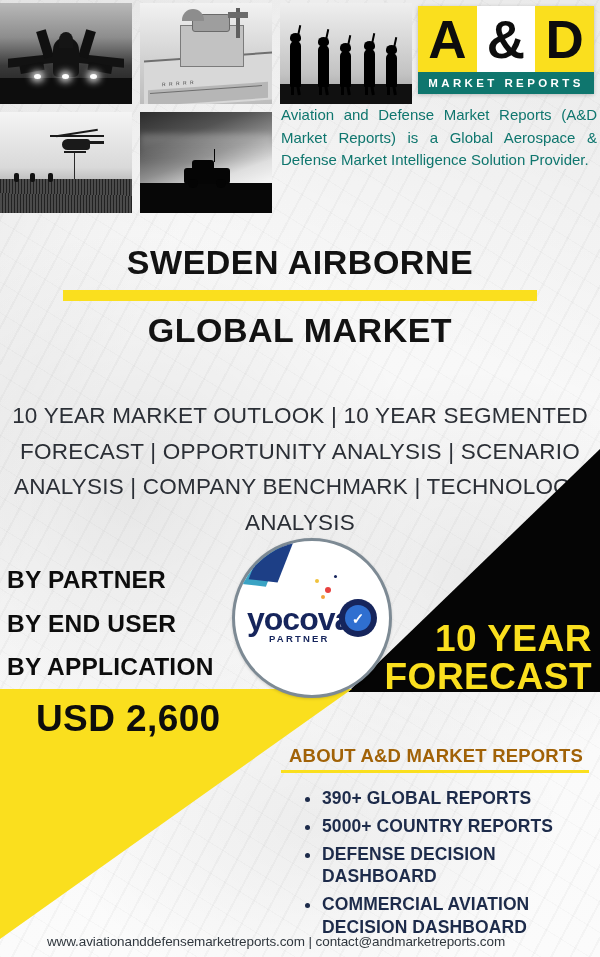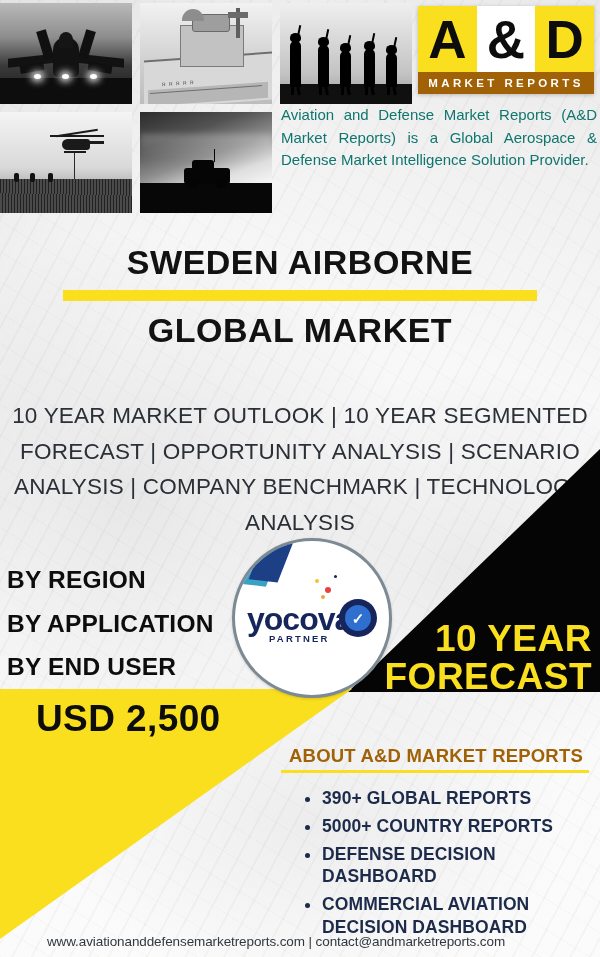--- a/index.html
+++ b/index.html
@@ -99,21 +99,21 @@
   
   .logo{position:absolute;left:418px;top:6px;width:176px;height:88px;box-shadow:0 1px 4px rgba(0,0,0,.22);background:#fff;}
   .logo-row{display:flex;height:66px;}
   .logo-cell{flex:1;display:flex;align-items:center;justify-content:center;}
   .logo-cell.y{background:#FADF1E;}
   .logo-cell.w{background:#ffffff;}
   .logo-cell span{
     font-family:"Liberation Sans", sans-serif;
     font-weight:700;font-size:53px;line-height:1;color:#0d0d0d;
   }
-  .logo-bar{height:22px;background:#a16207;display:flex;align-items:center;justify-content:center;}
+  .logo-bar{height:22px;background:#0f766e;display:flex;align-items:center;justify-content:center;}
   .logo-bar span{
     color:#ffffff;font-size:11.5px;font-weight:600;letter-spacing:3.4px;
     font-family:"Liberation Sans", sans-serif;
   }
 
   
   .intro{
     position:absolute;left:281px;top:104px;width:316px;
     font-size:15px;line-height:1.5;color:#0f766e;text-align:justify;
     font-family:"Liberation Sans", sans-serif;
@@ -358,26 +358,26 @@
 
   <div class="black-wedge"></div>
   <div class="black-wedge-txt">
     <div>10 YEAR</div>
     <div>FORECAST</div>
   </div>
 
   <div class="yellow-wedge"></div>
 
   <div class="by-list">
-    <div>BY REGION</div>
+    <div>BY PARTNER</div>
+    <div>BY END USER</div>
     <div>BY APPLICATION</div>
-    <div>BY END USER</div>
-  </div>
-
-  <div class="price">USD 2,500</div>
+  </div>
+
+  <div class="price">USD 2,600</div>
 
   <div class="badge">
     <div class="swoosh1"></div>
     <div class="swoosh2"></div>
     <div class="conf c1"></div>
     <div class="conf c2"></div>
     <div class="conf c3"></div>
     <div class="conf c4"></div>
     <div class="wordmark">yocova</div>
     <div class="partner">PARTNER</div>

